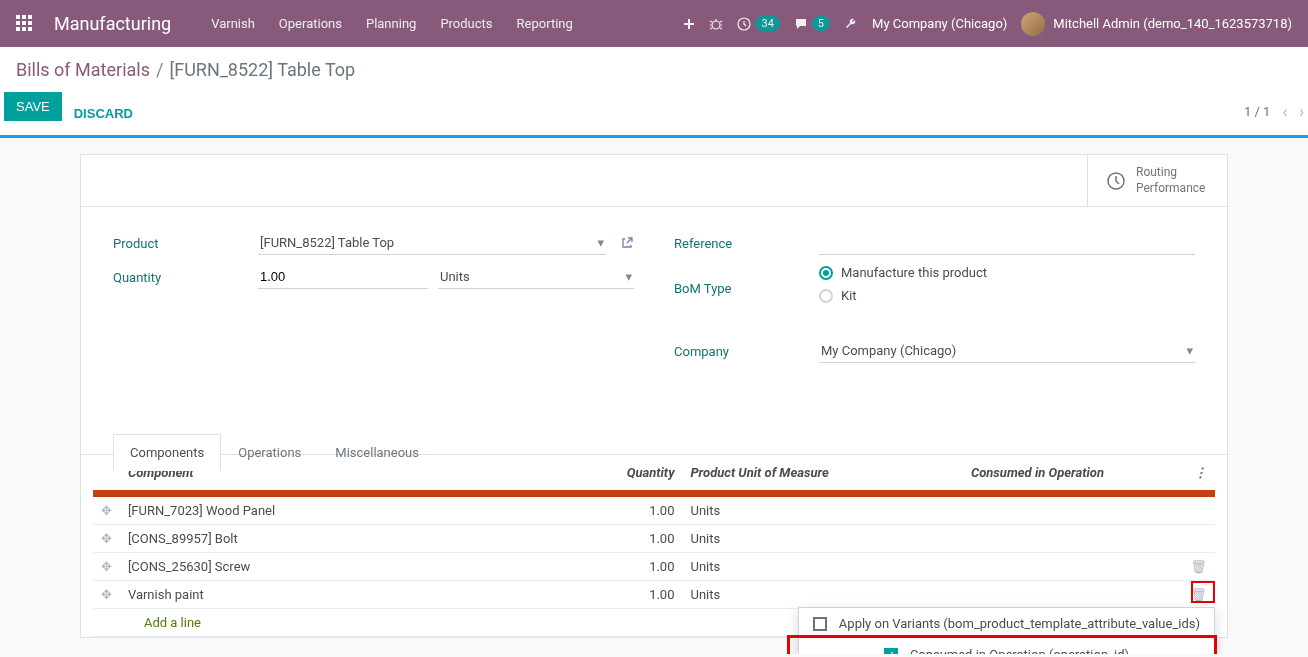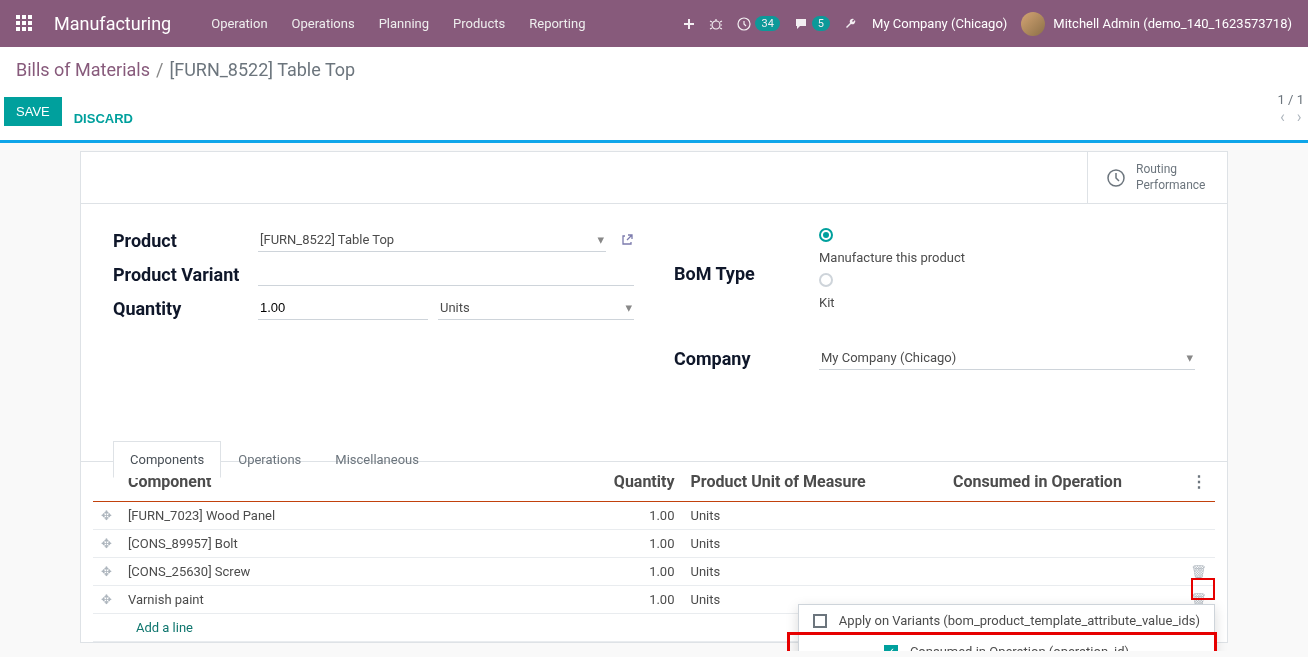--- a/index.html
+++ b/index.html
@@ -23,69 +23,69 @@
   
   .breadcrumb-row { background: #fff; padding: 12px 16px 8px; display: flex; align-items: flex-start; }
   .breadcrumb-link { color: #875a7b; font-size: 18px; text-decoration: none; cursor: pointer; }
   .breadcrumb-sep { color: #888; font-size: 18px; margin: 0 6px; }
   .breadcrumb-current { color: #6c757d; font-size: 18px; }
   
   
   .action-row { background: #fff; padding: 4px 4px 14px; display: flex; align-items: flex-end; border-bottom: 3px solid #0ea5e9; }
   .btn-save { background: #00a09d; color: #fff; border: none; padding: 7px 12px; font-size: 13px; font-weight: 500; cursor: pointer; margin-right: 12px; }
   .btn-discard { background: none; border: none; color: #00a09d; font-size: 13px; font-weight: 700; cursor: pointer; }
-  .pager { margin-left: auto; display: flex; align-items: center; gap: 0; color: #6c757d; flex-direction: column; }
+  .pager { margin-left: auto; display: flex; align-items: center; gap: 12px; color: #6c757d; }
   .pager-arrows { display: flex; gap: 12px; }
   .pager-arrow { cursor: pointer; color: #adb5bd; font-size: 16px; }
   
   
-  .sheet-wrap { padding: 8px 80px; }
+  .sheet-wrap { padding: 16px 80px; }
   .sheet { background: #fff; border: 1px solid #dee2e6; min-height: 480px; position: relative; }
   
   .button-box { display: flex; justify-content: flex-end; border-bottom: 1px solid #dee2e6; }
   .stat-button { display: flex; align-items: center; gap: 10px; padding: 10px 18px; border-left: 1px solid #dee2e6; cursor: pointer; min-width: 140px; }
   .stat-icon { color: #6c757d; }
   .stat-text { color: #6c757d; font-size: 12px; line-height: 1.3; }
   
   .form-body { padding: 24px 32px; }
   .form-row { display: flex; gap: 40px; }
   .form-col { flex: 1; }
   .field-row { display: flex; align-items: center; margin-bottom: 10px; }
-  .field-label { width: 145px; color: #0f172a; font-weight: 700; font-size: 18px; }
+  .field-label { width: 145px; color: #0f766e; font-weight: 400; font-size: 13px; }
   .field-input { flex: 1; border: none; border-bottom: 1px solid #ced4da; padding: 4px 2px; font-size: 13px; background: transparent; }
   .field-input-wrap { flex: 1; display: flex; align-items: center; gap: 6px; }
   .dropdown-caret { color: #888; cursor: pointer; }
   .ext-link { color: #7c7bad; cursor: pointer; margin-left: 8px; }
   .qty-group { flex: 1; display: flex; gap: 10px; }
   .qty-input { width: 170px; border: none; border-bottom: 1px solid #ced4da; padding: 4px 2px; font-size: 13px; }
   .unit-input { flex: 1; border: none; border-bottom: 1px solid #ced4da; padding: 4px 2px; font-size: 13px; display: flex; align-items: center; justify-content: space-between; }
   
-  .radio-row { display: flex; gap: 8px; margin-bottom: 8px; flex-direction: column; }
+  .radio-row { display: flex; align-items: center; gap: 8px; margin-bottom: 8px; }
   .radio-dot { width: 14px; height: 14px; border-radius: 50%; border: 2px solid #ced4da; display: inline-block; position: relative; }
   .radio-dot.checked { border-color: #00a09d; }
   .radio-dot.checked::after { content: ''; position: absolute; inset: 2px; background: #00a09d; border-radius: 50%; }
   .radio-label { font-size: 13px; color: #4c4c4c; }
   
   .field-value { border-bottom: 1px solid #ced4da; padding: 4px 2px; font-size: 13px; flex: 1; display: flex; justify-content: space-between; align-items: center; }
   .company-row { margin-top: 28px; }
   
   
   .tabs { display: flex; border-bottom: 1px solid #dee2e6; margin-top: 20px; padding: 0 32px; }
   .tab { padding: 10px 16px; color: #6c757d; cursor: pointer; border: 1px solid transparent; border-bottom: none; position: relative; top: 17px; }
   .tab.active { color: #495057; border-color: #dee2e6; background: #fff; border-bottom: 1px solid #fff; }
   
   
   .table-wrap { padding: 0 12px; }
   table { width: 100%; border-collapse: collapse; }
-  th { text-align: left; padding: 10px 8px; font-weight: 700; font-size: 16px; color: #4c4c4c; border-bottom: 1px solid #c2410c; }
+  th { text-align: left; padding: 10px 8px; font-weight: 700; font-size: 13px; color: #4c4c4c; border-bottom: 7px solid #c2410c; font-style: italic; }
   th.num, td.num { text-align: right; }
   td { padding: 6px 8px; border-bottom: 1px solid #e9ecef; font-size: 13px; }
   .drag-handle { color: #adb5bd; cursor: move; width: 20px; }
   .trash { color: #adb5bd; cursor: pointer; text-align: right; width: 30px; }
-  .add-line { color: #0f766e; cursor: pointer; padding: 8px; }
+  .add-line { color: #4d7c0f; cursor: pointer; padding: 8px; margin-left: 8px; }
   th.kebab-col { text-align: right; width: 30px; }
   .kebab { cursor: pointer; color: #6c757d; }
   
   
   .red-box-kebab { position: absolute; right: 12px; top: 426px; width: 24px; height: 22px; border: 2px solid #e60000; pointer-events: none; }
   .col-dropdown { position: absolute; right: 12px; top: 452px; background: #fff; border: 1px solid #ced4da; box-shadow: 0 4px 12px rgba(0,0,0,0.15); min-width: 400px; z-index: 10; }
   .col-dropdown-item { display: flex; align-items: center; gap: 12px; padding: 8px 14px; cursor: pointer; font-size: 13px; justify-content: center; }
   .chk { width: 14px; height: 14px; border: 2px solid #6c757d; display: inline-flex; align-items: center; justify-content: center; }
   .chk.checked { background: #00a09d; border-color: #00a09d; color: #fff; font-size: 10px; }
   .red-box-item { position: absolute; right: 10px; top: 480px; width: 430px; height: 28px; border: 3px solid #e60000; pointer-events: none; z-index: 11; }
@@ -102,21 +102,21 @@
       <span></span>
       <span></span>
       <span></span>
       <span></span>
       <span></span>
       <span></span>
       <span></span>
   </div>
   <div class="brand">Manufacturing</div>
   <div class="nav-items">
-    <div class="nav-item">Operation</div>
+    <div class="nav-item">Varnish</div>
     <div class="nav-item">Operations</div>
     <div class="nav-item">Planning</div>
     <div class="nav-item">Products</div>
     <div class="nav-item">Reporting</div>
   </div>
   <div class="nav-right">
     <div class="nav-icon">
       <svg width="12" height="12" viewBox="0 0 12 12">
           <path d="M6 1v10M1 6h10" stroke="#fff" stroke-width="2"></path>
         </svg>
@@ -199,35 +199,35 @@
                 <span class="dropdown-caret">▾</span>
               </div>
               <span class="ext-link">
                 <svg width="14" height="14" viewBox="0 0 14 14">
                     <path d="M5 3H3v8h8V9M8 2h4v4M12 2L7 7" stroke="#7c7bad" stroke-width="1.3" fill="none"></path>
                   </svg>
               </span>
             </div>
           </div>
           <div class="field-row">
-            <div class="field-label">Product Variant</div>
-            <input class="field-input" style="">
-          </div>
-          <div class="field-row">
             <div class="field-label">Quantity</div>
             <div class="qty-group">
               <input class="qty-input" value="1.00" style="">
               <div class="unit-input">
                 <span>Units</span>
                 <span class="dropdown-caret">▾</span>
               </div>
             </div>
           </div>
         </div>
         <div class="form-col">
+          <div class="field-row">
+            <div class="field-label">Reference</div>
+            <input class="field-input" style="">
+          </div>
           <div class="field-row">
             <div class="field-label">BoM Type</div>
             <div style="flex:1">
               <div class="radio-row">
                 <span class="radio-dot checked"></span>
                 <span class="radio-label">Manufacture this product</span>
               </div>
               <div class="radio-row">
                 <span class="radio-dot"></span>
                 <span class="radio-label">Kit</span>

